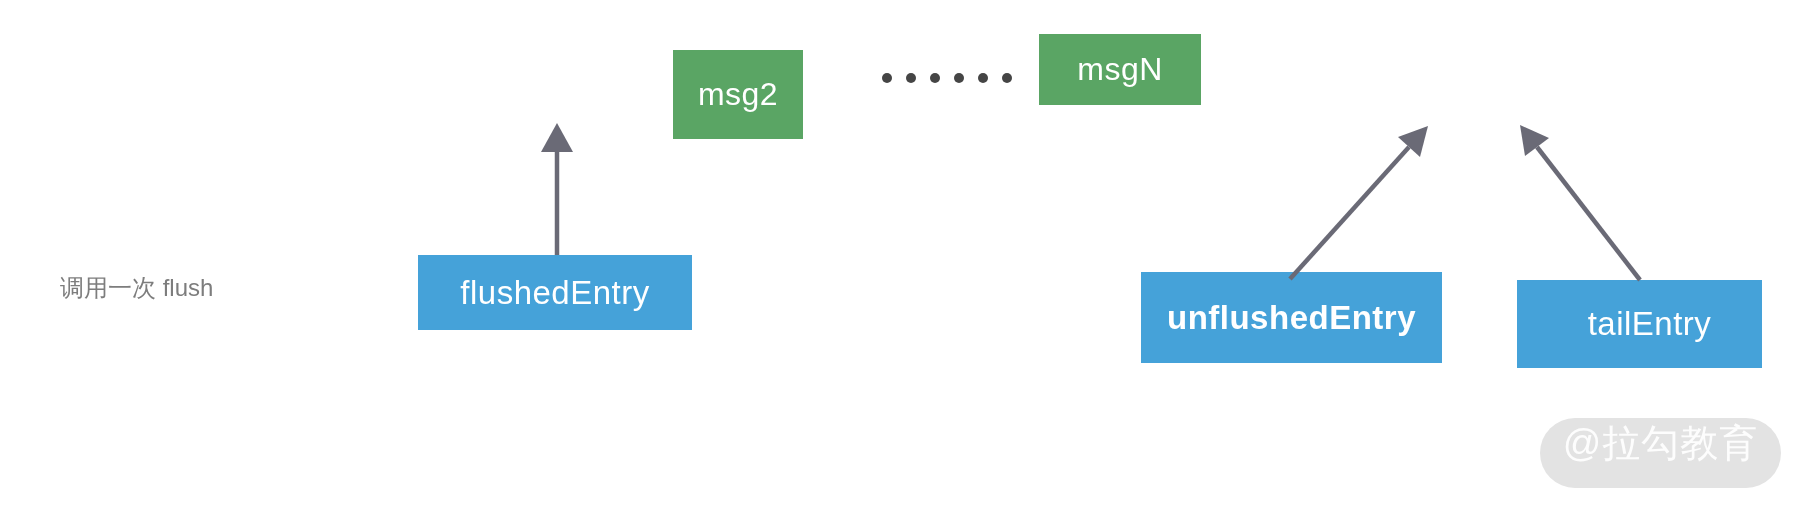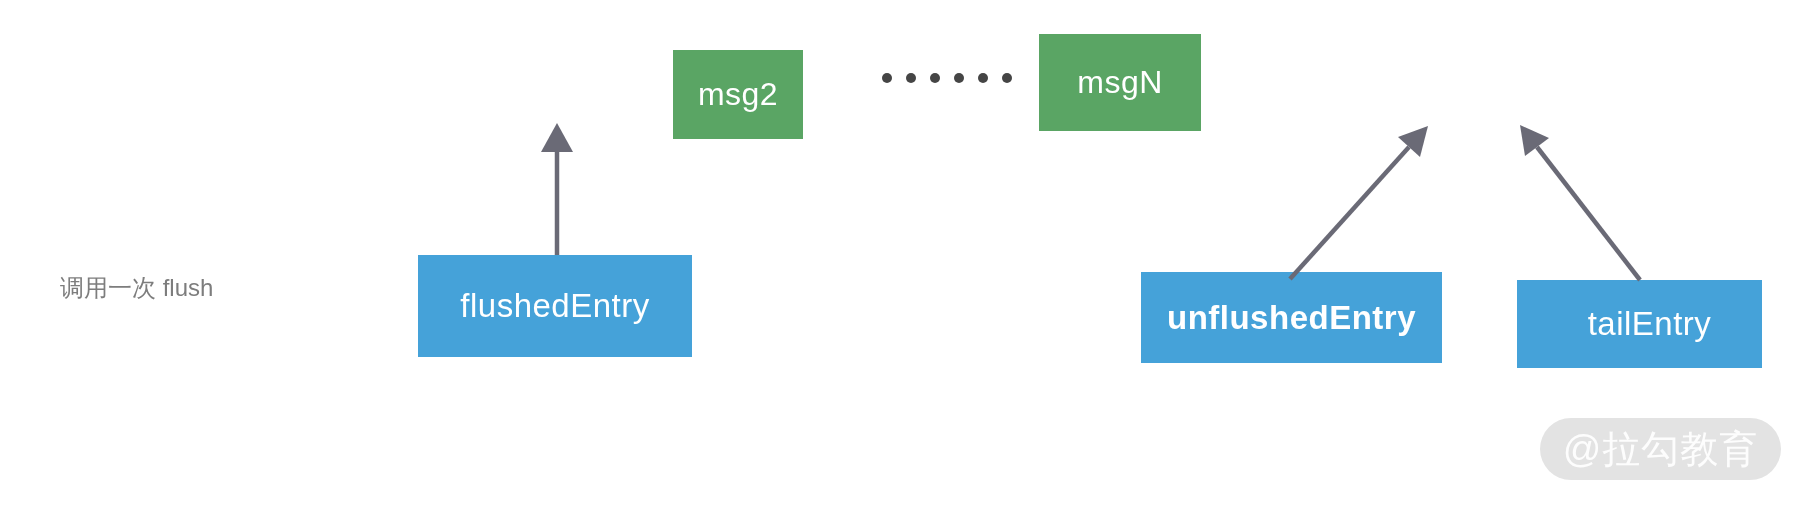--- a/index.html
+++ b/index.html
@@ -72,38 +72,38 @@
     pointer-events: none;
   }
   svg.arrows line { stroke: var(--arrow); stroke-width: 4.5px; }
   svg.arrows polygon { fill: var(--arrow); }
 
   .watermark {
     position: absolute;
     left: 1540px;
     top: 418px;
     width: 241px;
-    height: 62px;
+    height: 70px;
     border-radius: 35px;
     background: var(--wm-bg);
     display: flex;
-    align-items: center;
+    align-items: flex-start;
     justify-content: center;
     color: var(--wm-text);
     font-size: 38px;
     font-weight: 500;
     letter-spacing: 1px;
   }
 
   
   .n-msg1  { left: 472px;  top: 34px;  width: 163px; height: 89px; }
   .n-msg2  { left: 673px;  top: 50px;  width: 130px; height: 89px; }
-  .n-msgN  { left: 1039px; top: 34px;  width: 162px; height: 97px; text-align: right; }
+  .n-msgN  { left: 1039px; top: 34px;  width: 162px; height: 71px; text-align: right; }
   .n-null  { left: 1390px; top: 34px;  width: 163px; height: 89px; }
-  .n-flushed   { left: 418px;  top: 255px; width: 274px; height: 102px; }
+  .n-flushed   { left: 418px;  top: 255px; width: 274px; height: 75px; }
   .n-unflushed { left: 1141px; top: 272px; width: 301px; height: 91px; font-weight: bold; }
   .n-tail      { left: 1517px; top: 280px; width: 245px; height: 88px; padding-left: 20px; }
 </style>
 </head>
 <body>
 
 <div class="canvas">
 
   <div class="annotation">调用一次 flush</div>
 

